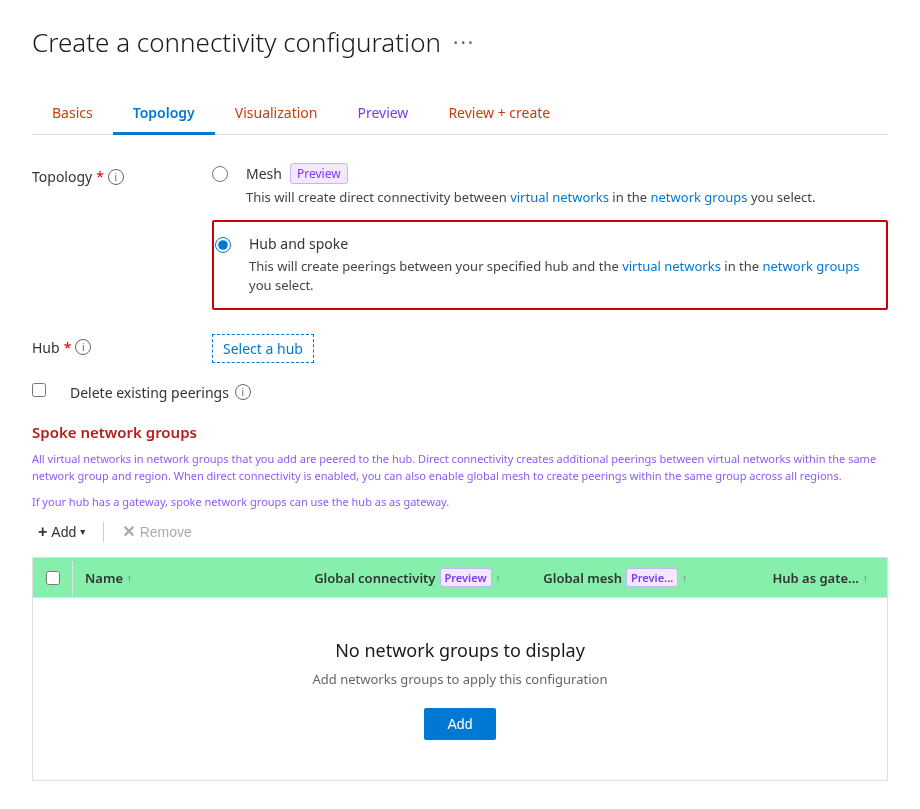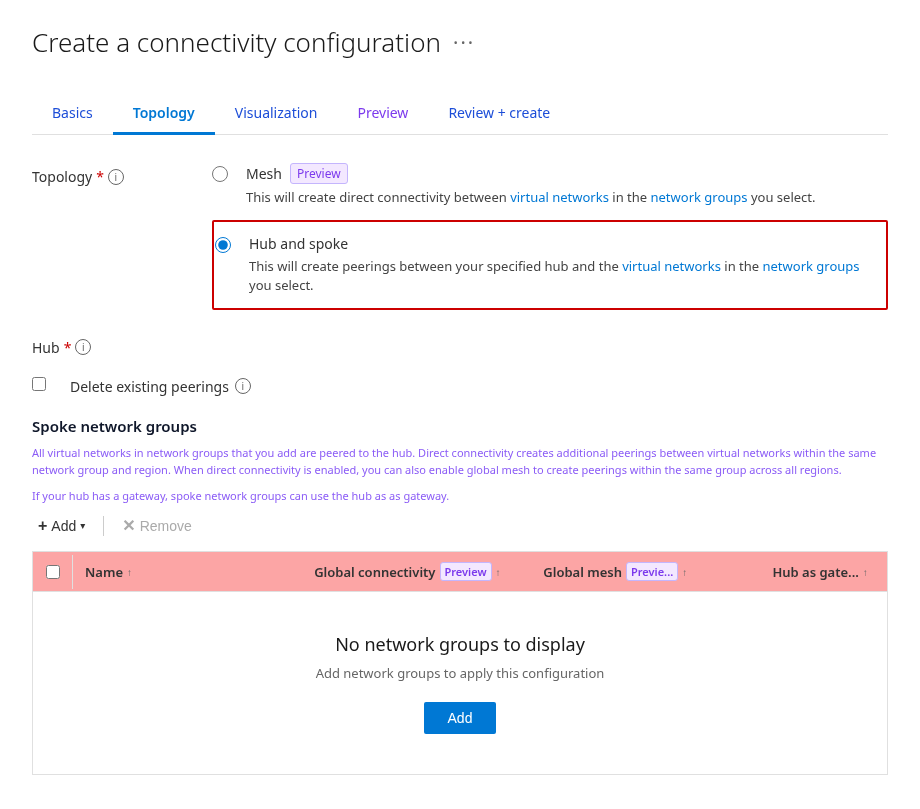--- a/index.html
+++ b/index.html
@@ -35,21 +35,21 @@
     .tabs {
       display: flex;
       border-bottom: 1px solid #e0e0e0;
       margin-bottom: 28px;
       gap: 0;
     }
     .tab {
       padding: 10px 20px;
       cursor: pointer;
       font-size: 14px;
-      color: #1d4ed8;
+      color: #c2410c;
       border-bottom: 3px solid transparent;
       margin-bottom: -1px;
       white-space: nowrap;
     }
     .tab.active {
       color: #0078d4;
       font-weight: 600;
       border-bottom: 3px solid #0078d4;
     }
     .tab.preview-tab {
@@ -177,21 +177,21 @@
       align-items: center;
       gap: 6px;
       font-size: 14px;
       color: #333;
     }
 
     
     .section-heading {
       font-size: 15px;
       font-weight: 600;
-      color: #0f172a;
+      color: #b91c1c;
       margin-bottom: 8px;
     }
     .section-description {
       font-size: 11px;
       color: #8b5cf6;
       line-height: 1.6;
       margin-bottom: 8px;
     }
 
     
@@ -230,21 +230,21 @@
     }
 
     
     .table-container {
       border: 1px solid #e0e0e0;
       border-bottom: none;
     }
     .table-header {
       display: flex;
       align-items: center;
-      background: #fca5a5;
+      background: #86efac;
       border-bottom: 1px solid #e0e0e0;
       padding: 0;
     }
     .th-checkbox {
       width: 40px;
       display: flex;
       align-items: center;
       justify-content: center;
       padding: 10px 0;
       border-right: 1px solid #e0e0e0;
@@ -362,20 +362,23 @@
       </div>
     </div>
   </div>
 
   <div class="field-row">
     <div class="field-label">
       <span>Hub</span>
       <span class="required-star">*</span>
       <span class="info-icon">i</span>
     </div>
+    <div class="field-content">
+      <a class="select-hub-link">Select a hub</a>
+    </div>
   </div>
 
   <div class="checkbox-row">
     <input type="checkbox" id="delete_peerings" style="">
     <label class="checkbox-label" for="delete_peerings">
       <span>Delete existing peerings</span>
       <span class="info-icon">i</span>
     </label>
   </div>
 
@@ -418,18 +421,18 @@
         </div>
         <div class="th-cell">
           <span>Hub as gate...</span>
           <span class="th-sort-icon">↑</span>
         </div>
       </div>
     </div>
 
     <div class="empty-state">
       <div class="empty-title">No network groups to display</div>
-      <div class="empty-subtitle">Add network groups to apply this configuration</div>
+      <div class="empty-subtitle">Add networks groups to apply this configuration</div>
       <button class="add-btn">Add</button>
     </div>
   </div>
 
 </div>
 
 </body></html>

